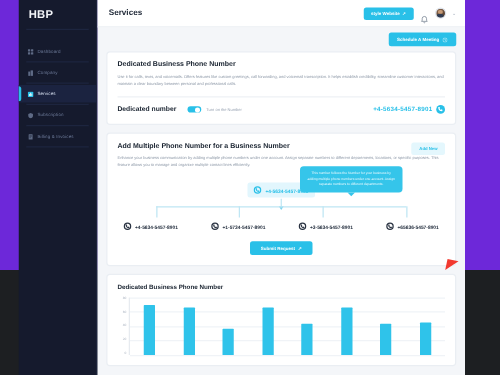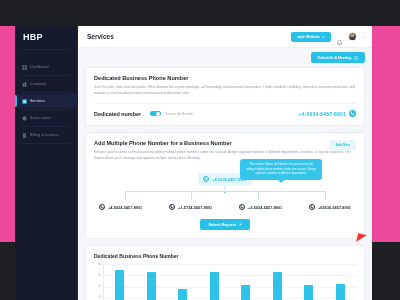--- a/index.html
+++ b/index.html
@@ -5,22 +5,21 @@
   * { box-sizing: border-box; margin: 0; padding: 0; }
   html, body {
     width: 400px; height: 300px;
     overflow: hidden;
     background: #1d1f22;
     font-family: "Liberation Sans", sans-serif;
   }
   #app {
     position: relative;
     width: 400px; height: 216px;
-    background: #ec4899;
-    margin-top: 26px;
+    background: #6d28d9;
   }
 
   
   #sidebar {
     position: absolute; left: 15px; top: 0;
     width: 63px; height: 300px;
     background: #151a2d;
     border-right: 1px solid #1f2740;
   }
   .logo {

